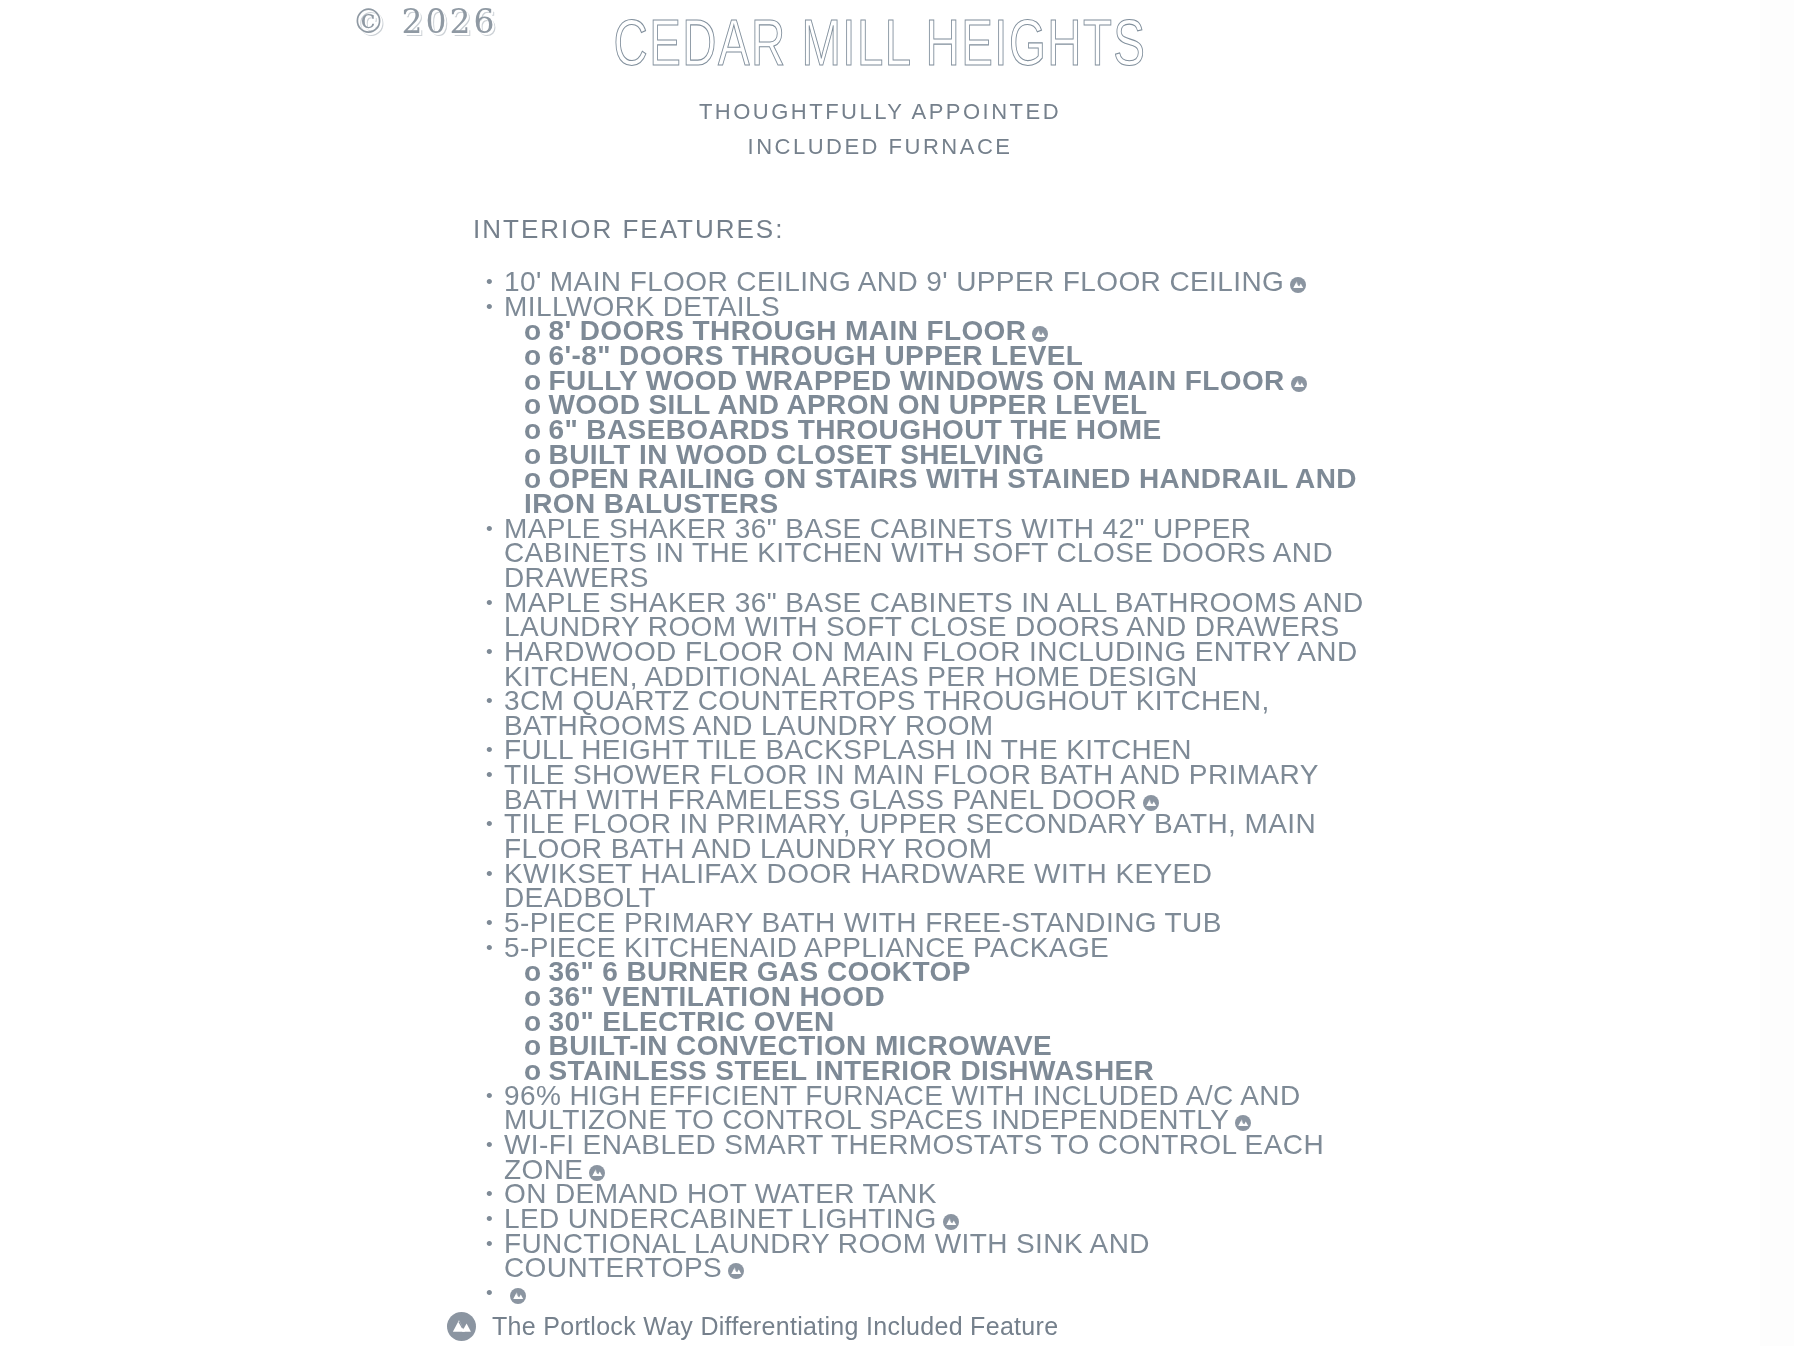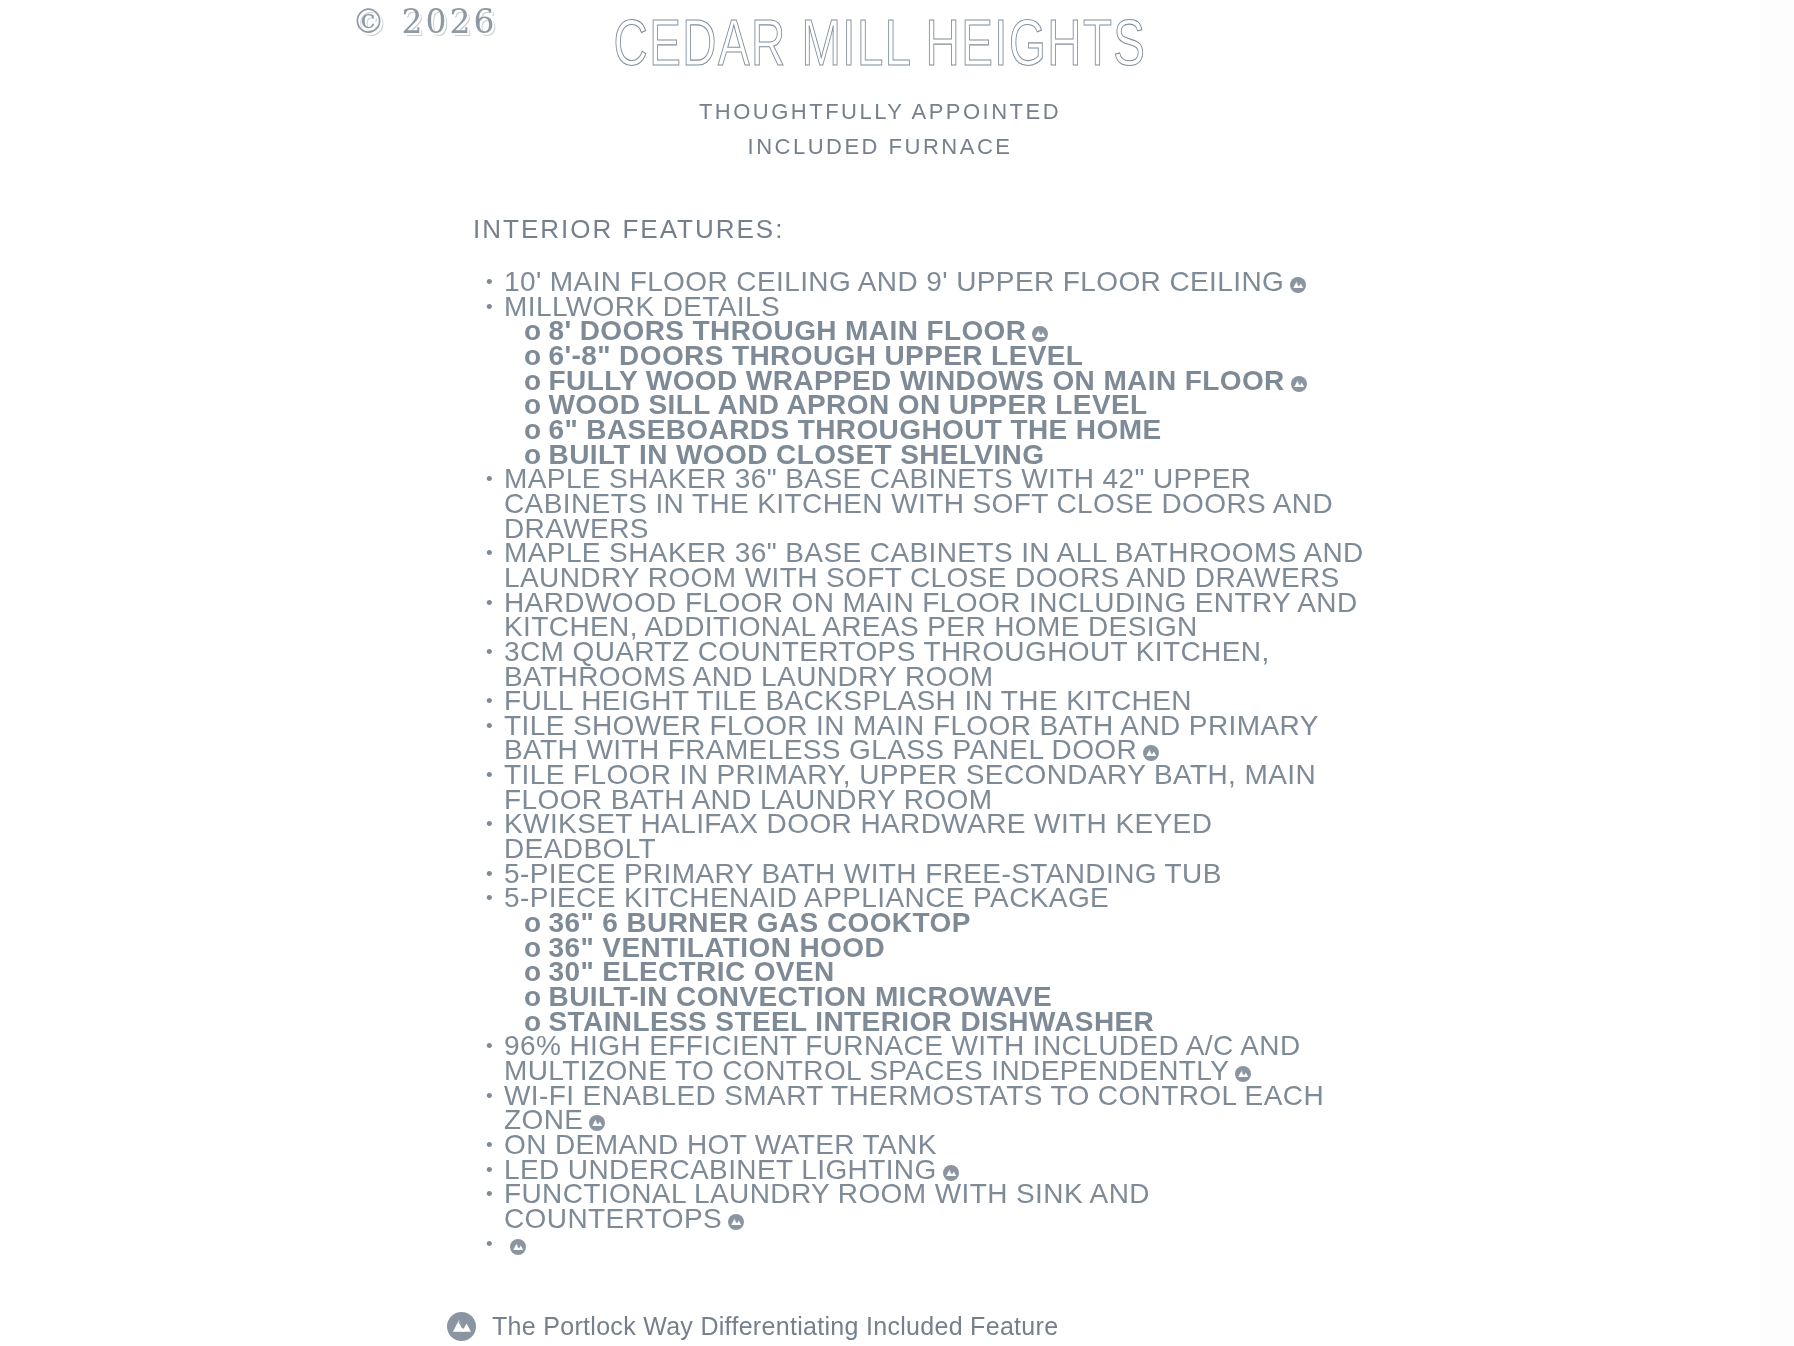--- a/index.html
+++ b/index.html
@@ -104,20 +104,21 @@
           <li><span class="sub-marker">o</span><span>6'-8" DOORS THROUGH UPPER LEVEL</span></li>
           <li><span class="sub-marker">o</span><span>FULLY WOOD WRAPPED WINDOWS ON MAIN FLOOR</span><svg class="badge" viewBox="0 0 32 32">
     <circle cx="16" cy="16" r="16" style="fill:var(--c-badge,#8B95A1)"></circle>
     <path d="M6.5 21.8 L13.2 9.2 L19.8 21.8 Z" fill="#ffffff"></path>
     <path d="M16.5 21.8 L21.6 12.8 L26.4 21.8 Z" fill="#ffffff"></path>
     <path d="M13.2 10.6 L16.8 17.2 L19.4 13.1" stroke="var(--c-badge,#8B95A1)" stroke-width="1.4" fill="none"></path>
   </svg></li>
           <li><span class="sub-marker">o</span><span>WOOD SILL AND APRON ON UPPER LEVEL</span></li>
           <li><span class="sub-marker">o</span><span>6" BASEBOARDS THROUGHOUT THE HOME</span></li>
           <li><span class="sub-marker">o</span><span>BUILT IN WOOD CLOSET SHELVING</span></li>
+          <li><span class="sub-marker">o</span><span>OPEN RAILING ON STAIRS WITH STAINED HANDRAIL AND IRON BALUSTERS</span></li>
         </ul></li>
       <li class="main"><span>MAPLE SHAKER 36" BASE CABINETS WITH 42" UPPER CABINETS IN THE KITCHEN WITH SOFT CLOSE DOORS AND DRAWERS</span></li>
       <li class="main"><span>MAPLE SHAKER 36" BASE CABINETS IN ALL BATHROOMS AND LAUNDRY ROOM WITH SOFT CLOSE DOORS AND DRAWERS</span></li>
       <li class="main"><span>HARDWOOD FLOOR ON MAIN FLOOR INCLUDING ENTRY AND KITCHEN, ADDITIONAL AREAS PER HOME DESIGN</span></li>
       <li class="main"><span>3CM QUARTZ COUNTERTOPS THROUGHOUT KITCHEN, BATHROOMS AND LAUNDRY ROOM</span></li>
       <li class="main"><span>FULL HEIGHT TILE BACKSPLASH IN THE KITCHEN</span></li>
       <li class="main"><span>TILE SHOWER FLOOR IN MAIN FLOOR BATH AND PRIMARY BATH WITH FRAMELESS GLASS PANEL DOOR</span><svg class="badge" viewBox="0 0 32 32">
     <circle cx="16" cy="16" r="16" style="fill:var(--c-badge,#8B95A1)"></circle>
     <path d="M6.5 21.8 L13.2 9.2 L19.8 21.8 Z" fill="#ffffff"></path>
     <path d="M16.5 21.8 L21.6 12.8 L26.4 21.8 Z" fill="#ffffff"></path>

